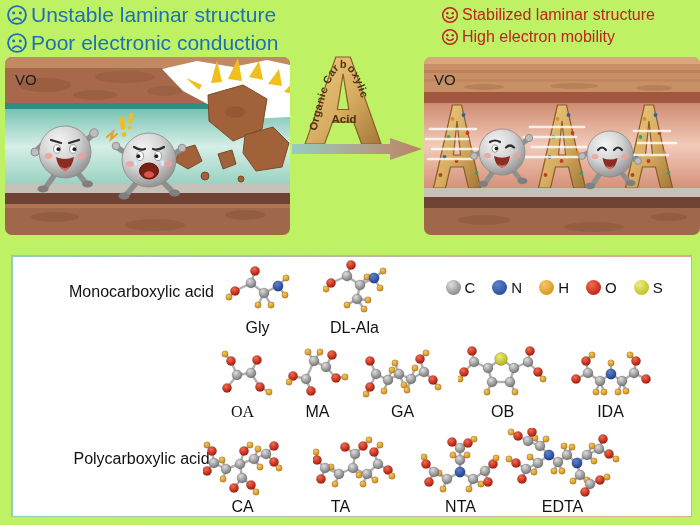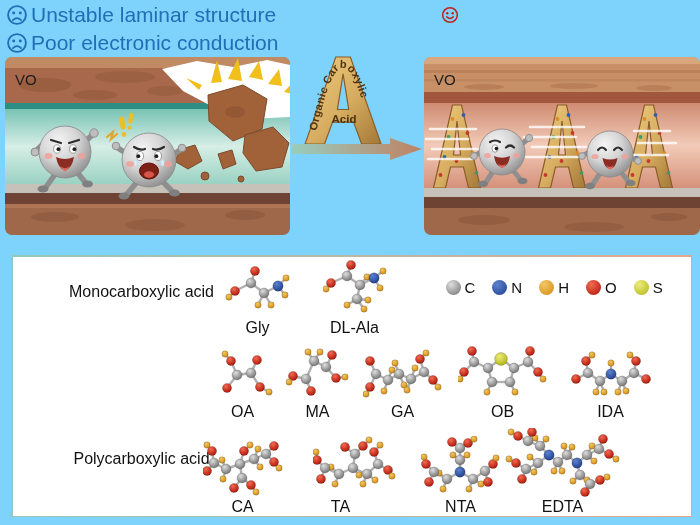--- a/index.html
+++ b/index.html
@@ -1,16 +1,16 @@
 <!DOCTYPE html>
 <html><head>
 <meta charset="utf-8">
 <style>
   html,body{margin:0;padding:0;background:#fff;}
-  .stage{position:relative;width:700px;height:525px;background:#7dd3fc;
+  .stage{position:relative;width:700px;height:525px;background:#bef264;
          font-family:"Liberation Sans",sans-serif;overflow:hidden;}
   .caption{position:absolute;display:flex;flex-direction:column;gap:4px;font-weight:500;}
   .caption-left{left:6px;top:3px;font-size:21px;}
   .caption-right{left:441px;top:6px;font-size:16px;}
   .cap-line{display:flex;align-items:center;gap:3px;white-space:nowrap;}
   .panel{position:absolute;border-radius:7px;overflow:hidden;text-align:right;}
   .panel-left{left:5px;top:57px;width:285px;height:178px;}
   .panel-right{left:424px;top:57px;width:276px;height:178px;}
   .mid{position:absolute;left:288px;top:55px;width:136px;height:112px;}
   .acid-outer{position:absolute;left:11px;top:255px;width:681px;height:262px;
@@ -114,20 +114,30 @@
       </div>
     </div>
   <div class="caption caption-right" id="cap-right" style="color: rgb(192, 35, 30);">
       <div class="cap-line">
         <svg width="18" height="18" viewBox="0 0 20 20" class="cap-icon">
           <circle cx="10" cy="10" r="8.1" fill="none" stroke="currentColor" stroke-width="1.7"></circle>
           <circle cx="7" cy="8.1" r="1.35" fill="currentColor"></circle>
           <circle cx="13" cy="8.1" r="1.35" fill="currentColor"></circle>
           <path d="M6.3,12 Q10,15.8 13.7,12" fill="none" stroke="currentColor" stroke-width="1.6" stroke-linecap="round"></path>
         </svg>
+        <span>Stabilized laminar structure</span>
+      </div>
+      <div class="cap-line">
+        <svg width="18" height="18" viewBox="0 0 20 20" class="cap-icon">
+          <circle cx="10" cy="10" r="8.1" fill="none" stroke="currentColor" stroke-width="1.7"></circle>
+          <circle cx="7" cy="8.1" r="1.35" fill="currentColor"></circle>
+          <circle cx="13" cy="8.1" r="1.35" fill="currentColor"></circle>
+          <path d="M6.3,12 Q10,15.8 13.7,12" fill="none" stroke="currentColor" stroke-width="1.6" stroke-linecap="round"></path>
+        </svg>
+        <span>High electron mobility</span>
       </div>
     </div>
 
   <div class="panel panel-left">
     <svg width="285" height="178" viewBox="0 0 285 178">
       <rect x="0" y="0" width="285" height="46" fill="#a7684b"></rect>
       <rect x="0" y="0" width="285" height="11" fill="#c08a63"></rect>
       <ellipse cx="40" cy="28" rx="26" ry="7" fill="#8d5436" opacity="0.5"></ellipse>
       <ellipse cx="120" cy="20" rx="30" ry="6" fill="#8d5436" opacity="0.4"></ellipse>
       <ellipse cx="90" cy="38" rx="22" ry="5" fill="#8d5436" opacity="0.45"></ellipse>
@@ -400,21 +410,21 @@
           <line x1="47" y1="38" x2="56" y2="43" stroke="#b0b0b0" stroke-width="2.4"></line>
           <circle cx="12" cy="5" r="3.2" fill="url(#grad-H)" stroke="rgba(50,40,30,0.35)" stroke-width="0.6"></circle>
           <circle cx="18" cy="12" r="4.6" fill="url(#grad-O)" stroke="rgba(50,40,30,0.35)" stroke-width="0.6"></circle>
           <circle cx="24" cy="26" r="5" fill="url(#grad-C)" stroke="rgba(50,40,30,0.35)" stroke-width="0.6"></circle>
           <circle cx="14" cy="39" r="4.6" fill="url(#grad-O)" stroke="rgba(50,40,30,0.35)" stroke-width="0.6"></circle>
           <circle cx="38" cy="24" r="5" fill="url(#grad-C)" stroke="rgba(50,40,30,0.35)" stroke-width="0.6"></circle>
           <circle cx="44" cy="11" r="4.6" fill="url(#grad-O)" stroke="rgba(50,40,30,0.35)" stroke-width="0.6"></circle>
           <circle cx="47" cy="38" r="4.6" fill="url(#grad-O)" stroke="rgba(50,40,30,0.35)" stroke-width="0.6"></circle>
           <circle cx="56" cy="43" r="3.2" fill="url(#grad-H)" stroke="rgba(50,40,30,0.35)" stroke-width="0.6"></circle>
         </svg>
-        <div class="mol-label" style="left: 230px; top: 146px;">OA</div>
+        <div class="mol-label" style="left: 230px; top: 146px; font-family: Liberation Serif, serif;">OA</div>
         <svg width="63" height="52" viewBox="0 0 63 52" class="mol" style="left: 273.5px; top: 89px;">
           <line x1="22" y1="6" x2="28" y2="15" stroke="#b0b0b0" stroke-width="2.4"></line>
           <line x1="34" y1="6" x2="28" y2="15" stroke="#b0b0b0" stroke-width="2.4"></line>
           <line x1="28" y1="15" x2="40" y2="21" stroke="#b0b0b0" stroke-width="2.4"></line>
           <line x1="40" y1="21" x2="46" y2="9" stroke="#b0b0b0" stroke-width="2.4"></line>
           <line x1="40" y1="21" x2="50" y2="32" stroke="#b0b0b0" stroke-width="2.4"></line>
           <line x1="50" y1="32" x2="59" y2="31" stroke="#b0b0b0" stroke-width="2.4"></line>
           <line x1="28" y1="15" x2="20" y2="33" stroke="#b0b0b0" stroke-width="2.4"></line>
           <line x1="20" y1="33" x2="7" y2="30" stroke="#b0b0b0" stroke-width="2.4"></line>
           <line x1="7" y1="30" x2="3" y2="36" stroke="#b0b0b0" stroke-width="2.4"></line>

